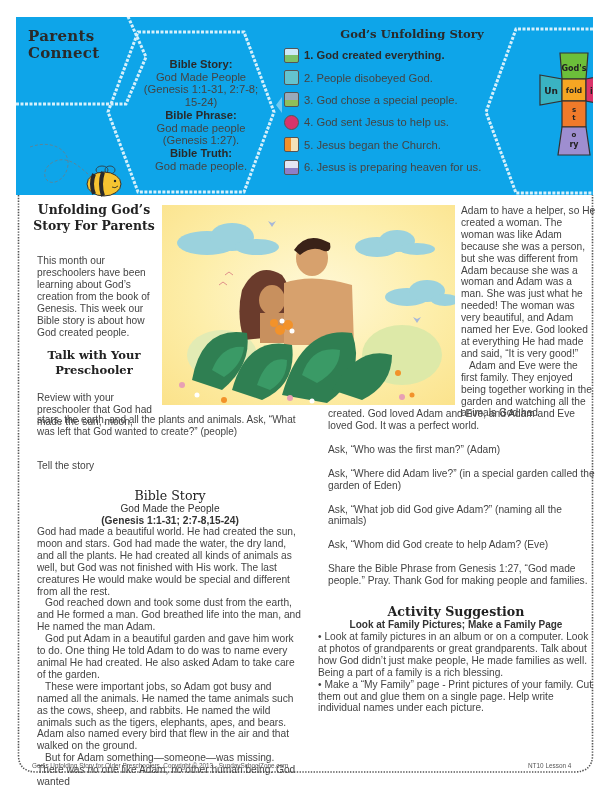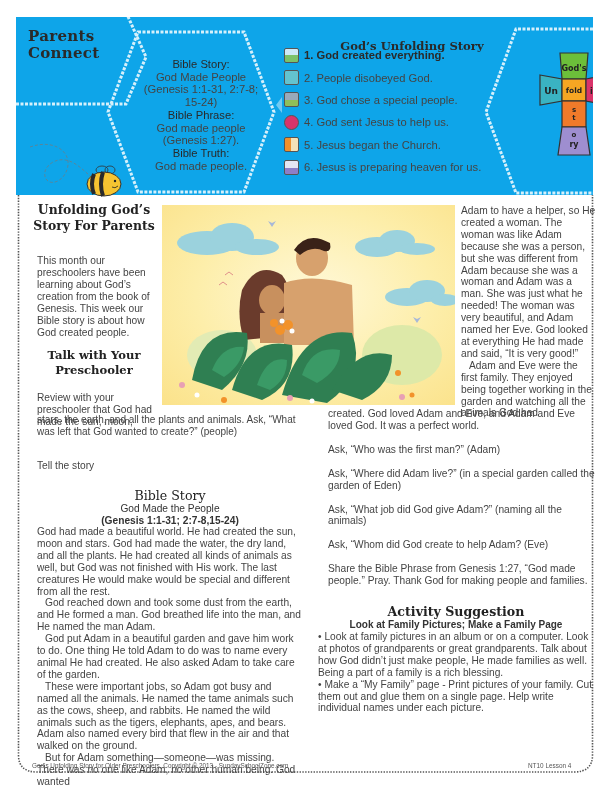--- a/index.html
+++ b/index.html
@@ -14,23 +14,23 @@
   .hex-bg { position: absolute; left: 0; top: 0; width: 577px; height: 178px; }
   .pc-title {
     position: absolute; left: 12px; top: 11px; width: 100px;
     font-family: "DejaVu Serif", serif; font-weight: bold; font-size: 15px; line-height: 17px;
     color: #2a2a2a; letter-spacing: 0.3px;
   }
   .bible-info {
     position: absolute; left: 120px; top: 41px; width: 130px; text-align: center;
     font-size: 11.2px; line-height: 12.7px; color: #444;
   }
-  .bible-info .lbl { font-weight: normal; color: #2a2a2a; }
+  .bible-info .lbl { font-weight: bold; color: #2a2a2a; }
   .gus-title {
-    position: absolute; left: 306px; top: 22px; width: 180px; text-align: center;
+    position: absolute; left: 306px; top: 10px; width: 180px; text-align: center;
     font-family: "DejaVu Serif", serif; font-weight: bold; font-size: 11.6px; color: #2a2a2a;
   }
   .gus-list { position: absolute; left: 268px; top: 27px; width: 240px; list-style: none; }
   .gus-list li { display: flex; align-items: center; height: 22.4px; font-size: 11.2px; color: #444; }
   .gus-list li.active { font-weight: bold; color: #2a2a2a; }
   .gus-ico {
     width: 15px; height: 15px; margin-right: 5px; border: 1px solid #555; border-radius: 2px;
     flex: 0 0 15px; position: relative; display: inline-block;
   }
   .cross-logo { position: absolute; left: 522px; top: 32px; width: 72px; height: 112px; }

